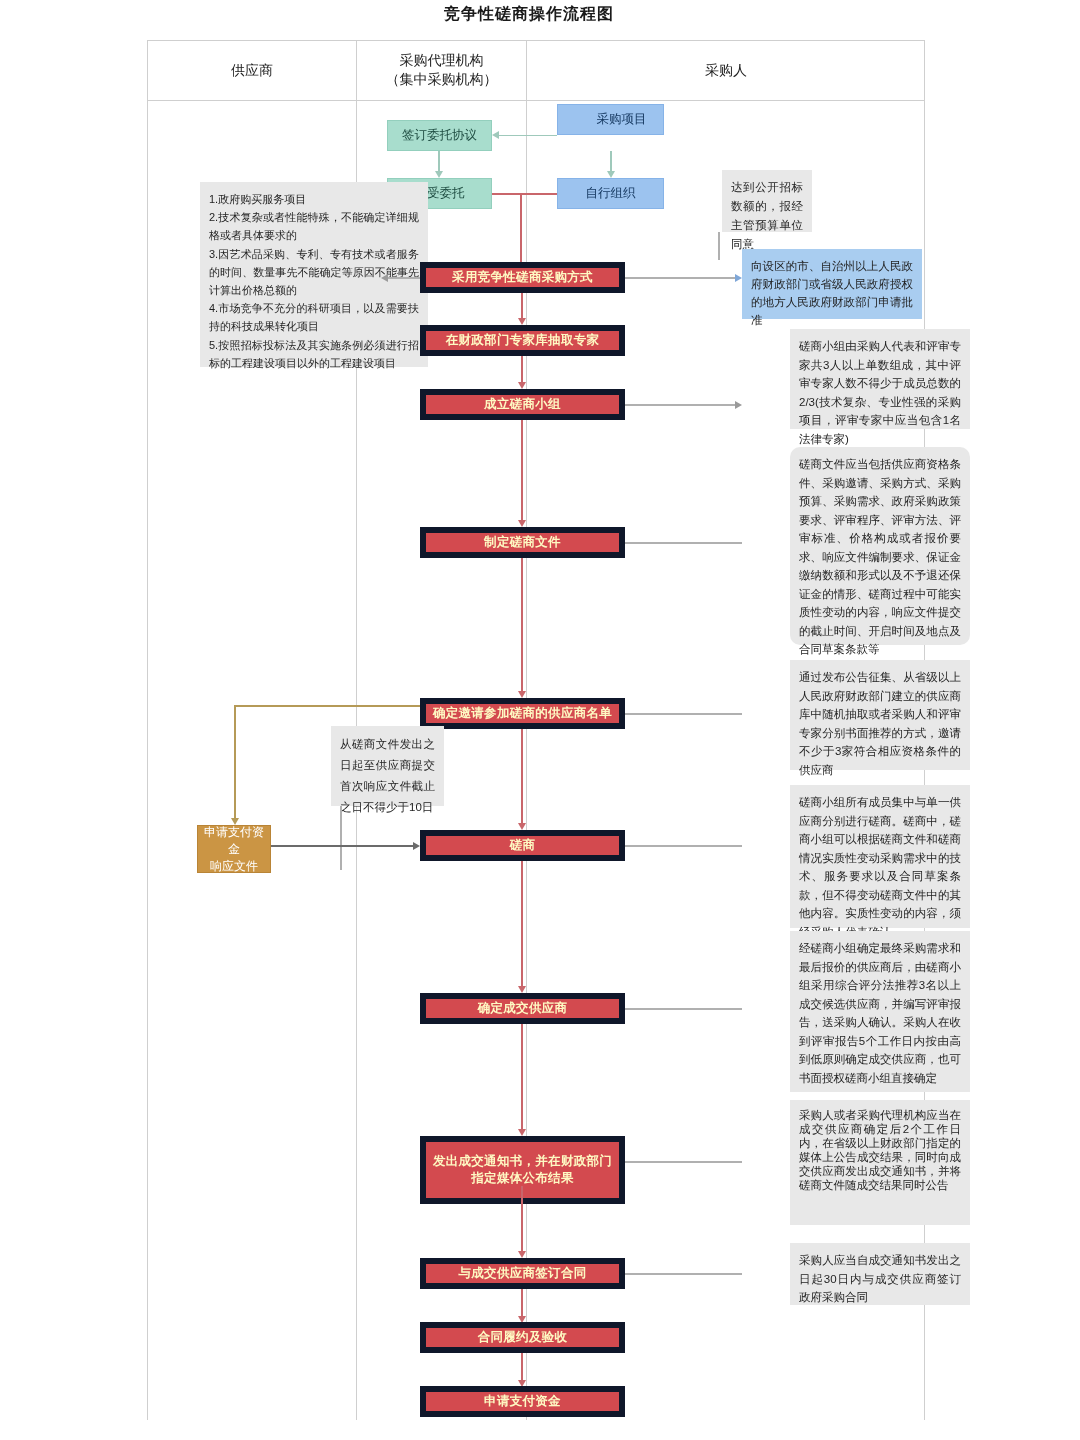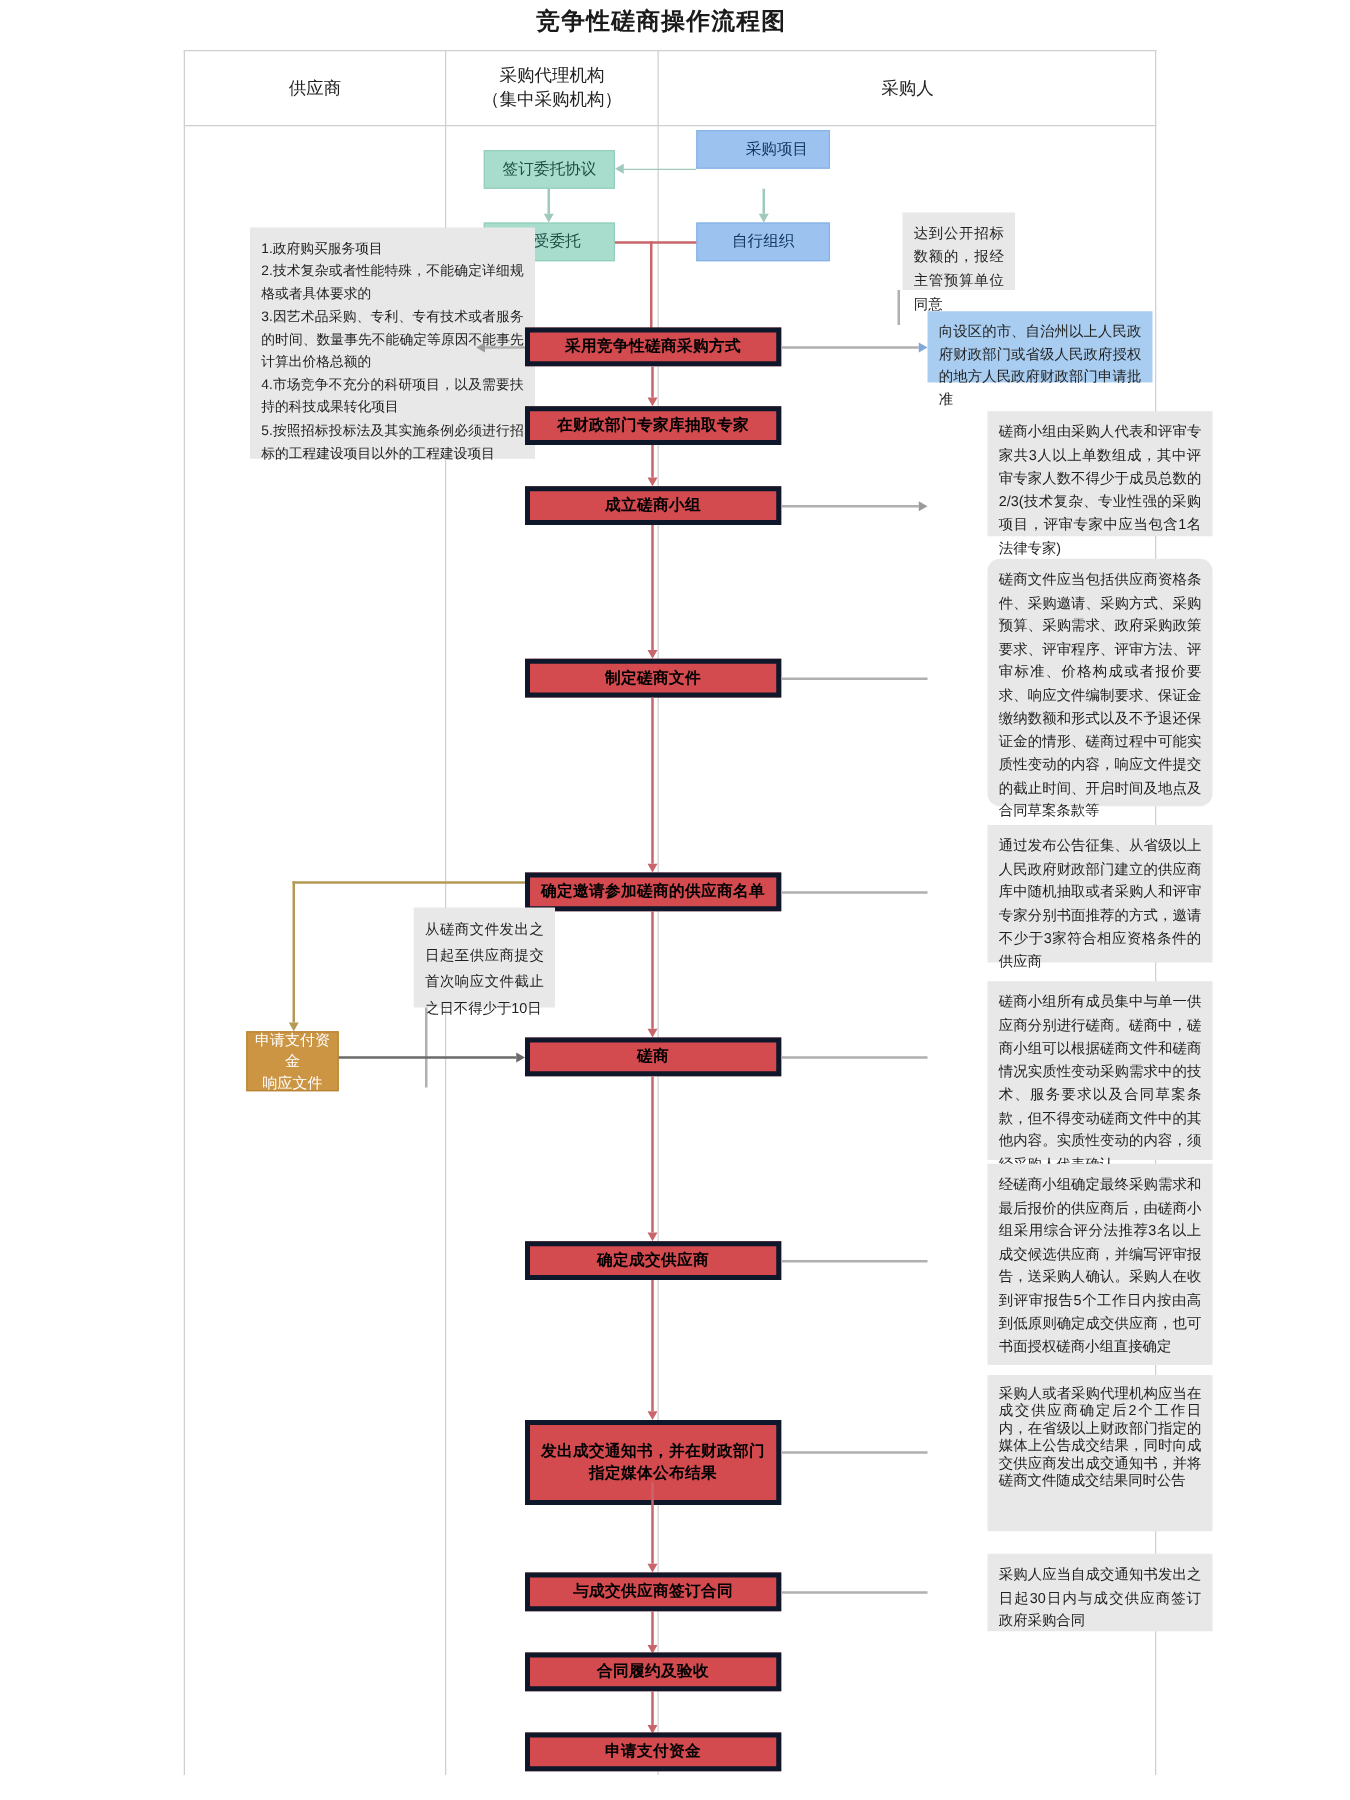--- a/index.html
+++ b/index.html
@@ -19,21 +19,21 @@
     left: 0; top: 0;
     width: 1080px;
     height: 1440px;
   }
   
   #chart-title {
     position: absolute;
     left: 0; top: 4px;
     width: 1058px;
     text-align: center;
-    font-size: 19px;
+    font-size: 16px;
     font-weight: bold;
     color: #1a1a1a;
     letter-spacing: 1px;
   }
   
   #lane-frame {
     position: absolute;
     left: 147px; top: 40px;
     width: 778px; height: 1380px;
     border: 1px solid #cfcfcf;
@@ -79,22 +79,22 @@
     display: flex;
     align-items: center;
     justify-content: center;
     text-align: center;
     font-size: 12.5px;
     line-height: 17px;
     padding: 2px 6px;
   }
   .node.red {
     background: #d34a4f;
-    border: 4px solid #0f172a;
-    color: #000000;
+    border: 6px solid #0f172a;
+    color: #fef9c3;
     font-weight: bold;
     letter-spacing: 0.3px;
   }
   .node.green {
     background: #a8ddcd;
     border: 1px solid #93cfbd;
     color: #1f4d42;
   }
   .node.blue {
     background: #9cc3ef;
@@ -225,21 +225,21 @@
 5.按照招标投标法及其实施条例必须进行招标的工程建设项目以外的工程建设项目</span>
   </div>
 
   <div class="conn h grayln" style="left:388px; top:277px; width:33px;"></div>
   <div class="arrow left gray" style="left:381px; top:273.5px;"></div>
 
   <div class="node red" style="left:420px; top:262px; width:205px; height:31px;">
     <span>采用竞争性磋商采购方式</span>
   </div>
 
-  <div class="note bluenote" style="left:742px; top:249px; width:180px; height:57px; line-height:18px;">
+  <div class="note bluenote" style="left:742px; top:249px; width:180px; height:70px; line-height:18px;">
     <span>向设区的市、自治州以上人民政府财政部门或省级人民政府授权的地方人民政府财政部门申请批准</span>
   </div>
   <div class="conn h grayln" style="left:625px; top:277px; width:110px;"></div>
   <div class="arrow right blue" style="left:735px; top:273.5px;"></div>
 
   <div class="conn v" style="left:521px; top:293px; height:25px;"></div>
   <div class="arrow down" style="left:517.5px; top:318px;"></div>
 
   <div class="node red" style="left:420px; top:325px; width:205px; height:31px;">
     <span>在财政部门专家库抽取专家</span>

